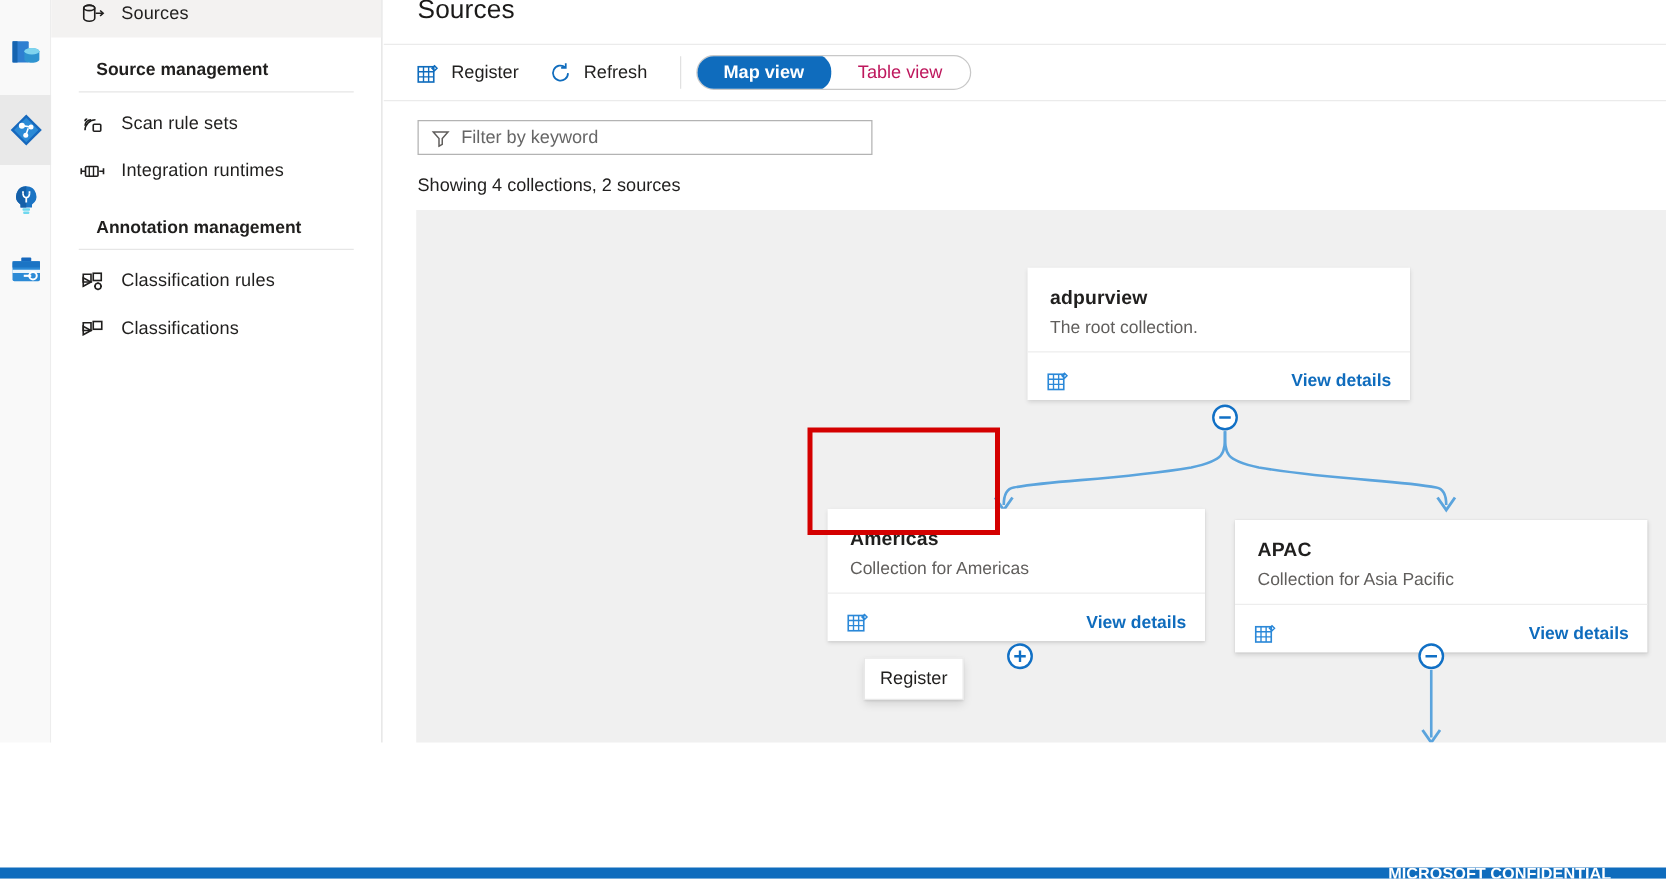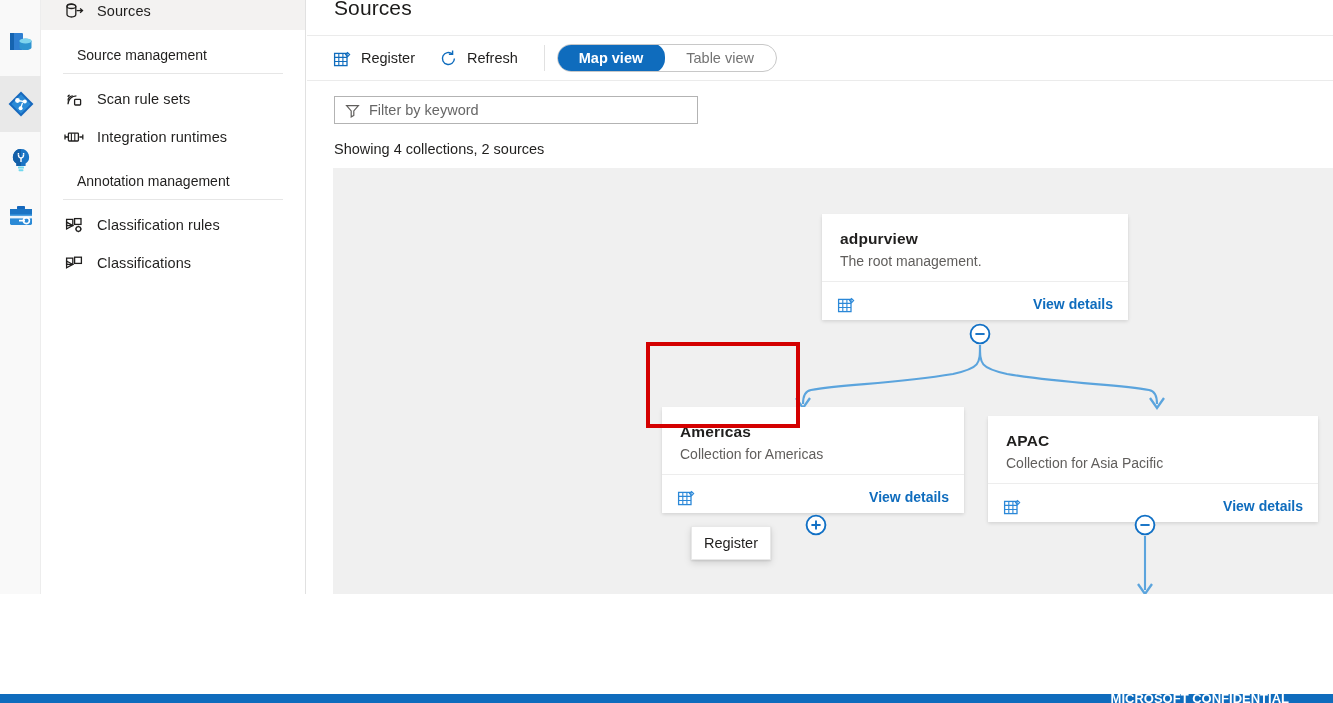--- a/index.html
+++ b/index.html
@@ -36,21 +36,21 @@
   .nav-ico {
     width: 22px; height: 20px; margin-right: 12px;
     display: flex; align-items: center; justify-content: center;
     color: #201f1e; flex: 0 0 auto;
   }
   .nav-label {
     font-size: 14.5px; color: #201f1e; letter-spacing: .1px;
     white-space: nowrap;
   }
   .nav-section {
-    font-size: 14px; font-weight: normal; color: #201f1e;
+    font-size: 14px; font-weight: bold; color: #201f1e;
     padding: 0 36px; height: 26px; display: flex; align-items: center;
   }
   .nav-divider {
     height: 1px; background: #e6e6e6; margin: 5px 22px 6px 22px;
   }
 
   
   .main { position: absolute; left: 307px; top: 0; right: 0; height: 594px; background:#fff; }
 
   .page-title {
@@ -71,21 +71,21 @@
   .cmd-label { font-size: 14.5px; }
   .cmd-sep { width: 1px; height: 26px; background: #e1e1e1; margin: 0 12px 0 14px; }
 
   .pivot {
     display: flex; align-items: center; height: 28px;
     border: 1px solid #c8c8c8; border-radius: 14px; overflow: hidden;
     background: #fff;
   }
   .pivot-btn {
     height: 28px; padding: 0 22px; display: flex; align-items: center;
-    font-size: 14.5px; color: #737373; cursor: pointer; background: transparent;
+    font-size: 14.5px; color: #be185d; cursor: pointer; background: transparent;
   }
   .pivot-btn.active {
     background: #0f6cbd; color: #ffffff; font-weight: bold;
     border-radius: 14px; margin: -1px; height: 30px;
   }
 
   .filterbox {
     position: absolute; left: 27px; top: 96px;
     width: 364px; height: 28px;
     border: 1px solid #b3b3b3; background: #fff;
@@ -330,21 +330,21 @@
         <path d="M463 230 l7 10 l7 -10" fill="none" stroke="#5ba4dd" stroke-width="2.3"></path>
         <path d="M817 230 l7 10 l7 -10" fill="none" stroke="#5ba4dd" stroke-width="2.3"></path>
 
         <path d="M812 368 L812 422" fill="none" stroke="#5ba4dd" stroke-width="2.1"></path>
         <path d="M805 416 l7 10 l7 -10" fill="none" stroke="#5ba4dd" stroke-width="2.3"></path>
       </svg>
 
       <div class="card" style="left:489px; top:46px; width:306px;">
         <div class="card-body">
           <div class="card-title">adpurview</div>
-          <div class="card-desc">The root management.</div>
+          <div class="card-desc">The root collection.</div>
         </div>
         <div class="card-foot">
           <span class="foot-icon">
             <svg width="19" height="19" viewBox="0 0 19 19">
               <rect x="1.6" y="4.4" width="12.4" height="12.2" fill="none" stroke="#2b88d8" stroke-width="1.3"></rect>
               <path d="M1.6 8.4h12.4 M1.6 12.5h12.4 M5.8 4.4v12.2 M9.9 4.4v12.2" stroke="#2b88d8" stroke-width="1.1"></path>
               <path d="M14.6 3.6l2 2-2 2-2-2z" fill="none" stroke="#2b88d8" stroke-width="1.2"></path>
             </svg>
           </span>
           <span class="foot-link">View details</span>

